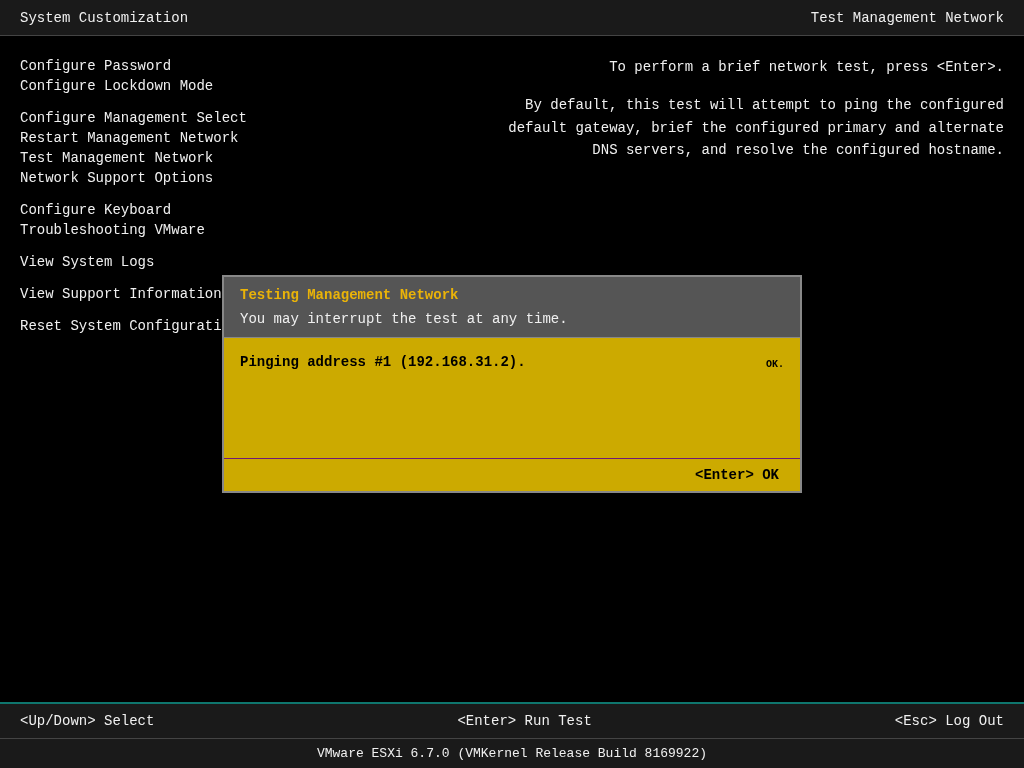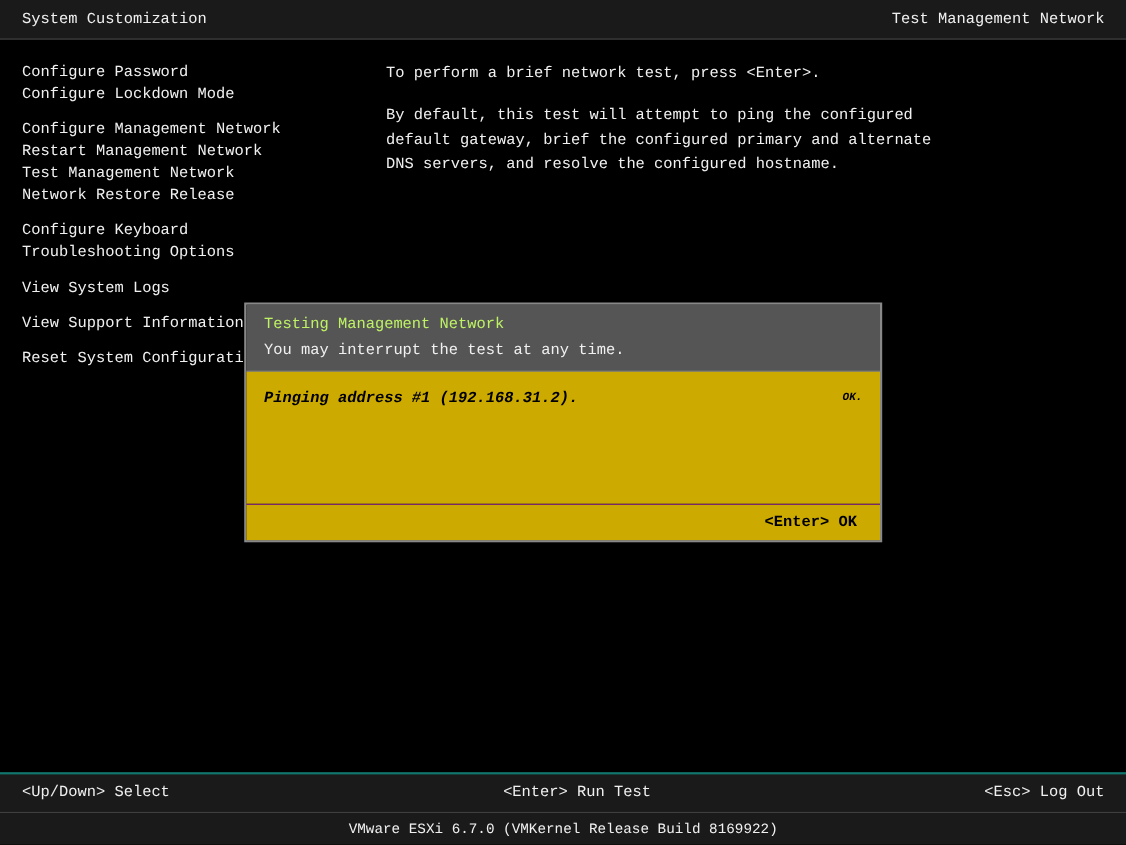--- a/index.html
+++ b/index.html
@@ -61,20 +61,21 @@
     }
 
     .menu-spacer {
       height: 12px;
     }
 
     
     .right-panel {
       flex: 1;
       padding-left: 20px;
+      text-align: right;
     }
 
     .right-text {
       color: #f0f0f0;
       font-size: 14px;
       line-height: 1.6;
     }
 
     
     .bottom-bar {
@@ -135,42 +136,41 @@
       border: 2px solid #888;
     }
 
     .modal-header {
       background-color: #555555;
       padding: 10px 16px;
       border-bottom: 1px solid #888;
     }
 
     .modal-title {
-      color: #bef264;
-      font-size: 14px;
-      font-weight: normal;
+      color: #eab308;
+      font-size: 14px;
+      font-weight: bold;
     }
 
     .modal-subtitle {
       color: #f0f0f0;
       font-size: 14px;
       margin-top: 8px;
     }
 
     .modal-body {
       background-color: #ccaa00;
       padding: 16px;
       min-height: 120px;
     }
 
     .modal-ping-row {
       display: flex;
       justify-content: space-between;
-      align-items: center;
-      font-style: italic;
+      align-items: flex-end;
     }
 
     .modal-ping-text {
       color: #000000;
       font-size: 14px;
       font-weight: bold;
     }
 
     .modal-ok-text {
       color: #000000;
@@ -200,27 +200,27 @@
   <span class="top-bar-title">System Customization</span>
   <span class="top-bar-title">Test Management Network</span>
 </div>
 
 <div class="main-area">
 
   <div class="left-panel">
     <span class="menu-item">Configure Password</span>
     <span class="menu-item">Configure Lockdown Mode</span>
     <div class="menu-spacer"></div>
-    <span class="menu-item">Configure Management Network</span>
+    <span class="menu-item">Configure Management Select</span>
     <span class="menu-item">Restart Management Network</span>
     <span class="menu-item">Test Management Network</span>
-    <span class="menu-item">Network Restore Release</span>
+    <span class="menu-item">Network Support Options</span>
     <div class="menu-spacer"></div>
     <span class="menu-item">Configure Keyboard</span>
-    <span class="menu-item">Troubleshooting Options</span>
+    <span class="menu-item">Troubleshooting VMware</span>
     <div class="menu-spacer"></div>
     <span class="menu-item">View System Logs</span>
     <div class="menu-spacer"></div>
     <span class="menu-item">View Support Information</span>
     <div class="menu-spacer"></div>
     <span class="menu-item">Reset System Configuration</span>
   </div>
 
   <div class="right-panel">
     <div class="right-text">To perform a brief network test, press &lt;Enter&gt;.</div>

